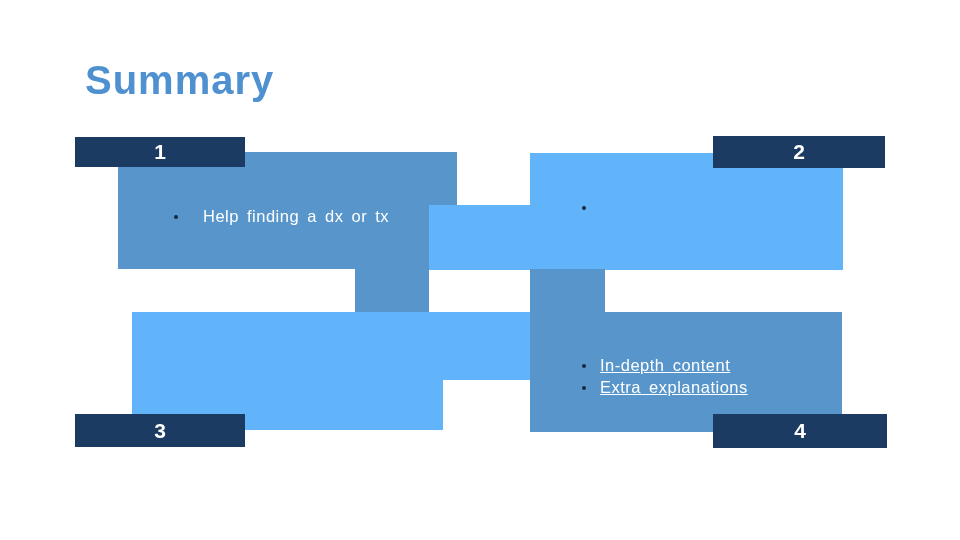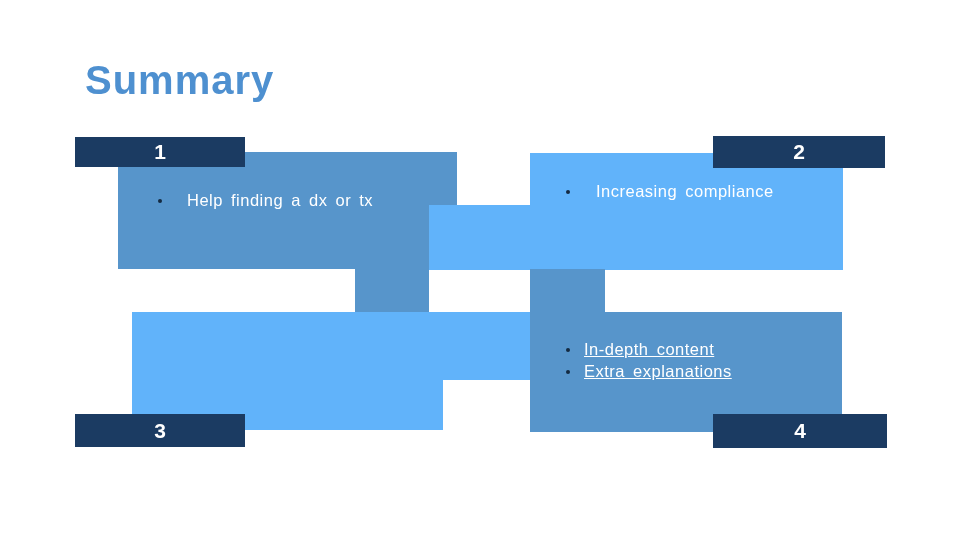--- a/index.html
+++ b/index.html
@@ -44,21 +44,21 @@
     z-index:5;
   }
   .numbar-1{left:75px;top:137px;width:170px;height:30px;}
   .numbar-2{left:713px;top:136px;width:172px;height:32px;}
   .numbar-3{left:75px;top:414px;width:170px;height:33px;}
   .numbar-4{left:713px;top:414px;width:174px;height:34px;}
 
   
   .blist{
     position:absolute;z-index:6;
-    list-style:none;margin:0;padding:0;
+    list-style:none;margin:16px;padding:0;
     color:#fff;
     font-size:16.5px;line-height:21.5px;
     letter-spacing:0.5px;word-spacing:3px;
   }
   .blist li{display:flex;align-items:flex-start;}
   .blist .dot{
     flex:0 0 auto;
     width:4px;height:4px;border-radius:50%;
     background:var(--bullet-dark,#142A42);
     margin-top:9px;
@@ -105,21 +105,20 @@
 
   <ul class="blist blist-1">
       <li>
         <span class="dot"></span>
         <span class="txt">Help finding a dx or tx</span>
       </li>
     </ul>
   <ul class="blist blist-2">
       <li>
         <span class="dot"></span>
-        <span class="txt">Increasing compliance</span>
       </li>
     </ul>
   <ul class="blist blist-4">
       <li>
         <span class="dot"></span>
         <span class="txt">In-depth content</span>
       </li>
       <li>
         <span class="dot"></span>
         <span class="txt">Extra explanations</span>

